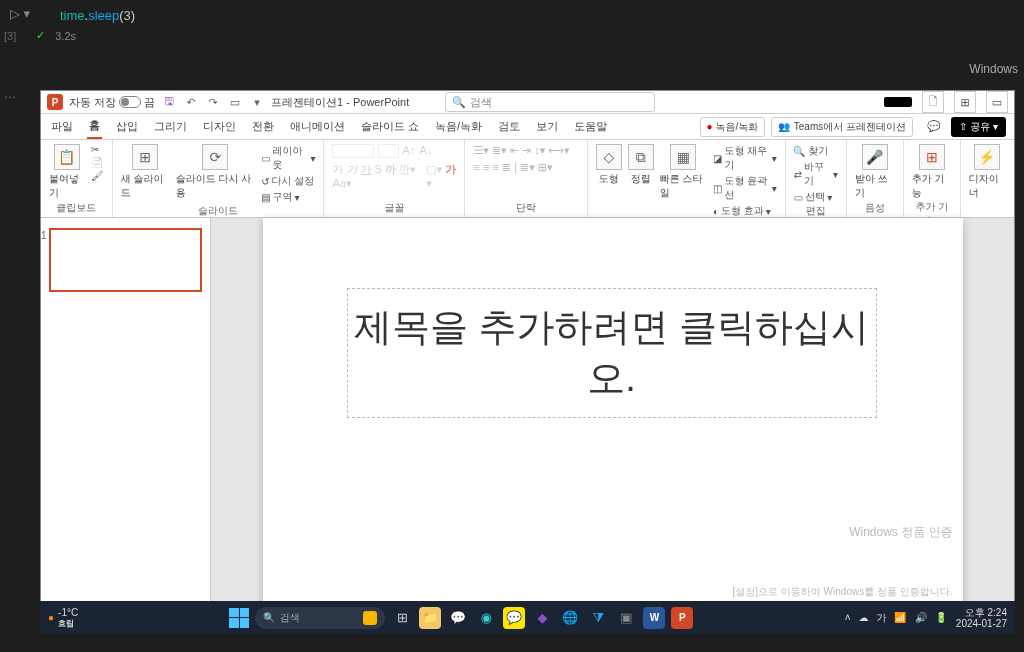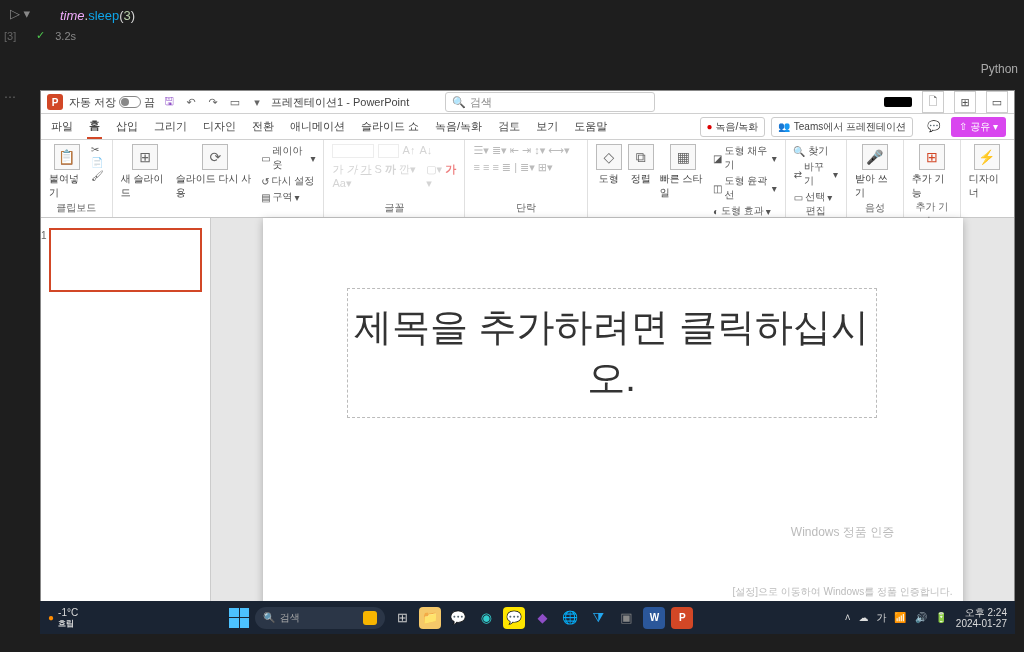--- a/index.html
+++ b/index.html
@@ -1,21 +1,21 @@
 <!DOCTYPE html>
 <html><head>
 <meta charset="utf-8">
 <style>
 * { margin:0; padding:0; box-sizing:border-box; font-family:"Segoe UI","Malgun Gothic",sans-serif; }
 body { background:#1e1e1e; width:1024px; height:652px; overflow:hidden; color:#ccc; font-size:12px; }
 
 
 .code-area { padding:8px 0 2px 60px; font-family:Consolas,monospace; font-size:13px; }
 .code-area .run { position:absolute; left:10px; top:6px; color:#888; }
-.tok-gray{color:#f0abfc;font-style:italic;} .tok-fn{color:#0ea5e9;} .tok-num{color:#b5cea8;} .tok-str{color:#ce9178;} .tok-p{color:#d4d4d4;}
+.tok-gray{color:#14b8a6;} .tok-fn{color:#0ea5e9;} .tok-num{color:#b5cea8;} .tok-str{color:#ce9178;} .tok-p{color:#d4d4d4;}
 .cell-status { padding:4px 0 6px 36px; display:flex; align-items:center; gap:10px; color:#888; font-size:11px; }
 .cell-status .idx { color:#666; position:absolute; left:4px; }
 .cell-status .chk { color:#4ec94e; }
 .pylang { position:absolute; right:6px; top:62px; color:#aaa; font-size:12px; }
 .dots { position:absolute; left:4px; top:90px; color:#666; }
 
 
 .pp { position:absolute; left:40px; top:90px; width:975px; height:520px; background:#f3f2f1; border:1px solid #888; display:flex; flex-direction:column; }
 .pp-titlebar { height:28px; background:#fff; border-bottom:1px solid #d0d0d0; display:flex; align-items:center; padding:0 6px; gap:6px; font-size:11px; color:#444; }
 .pp-logo { width:16px; height:16px; background:#d24726; border-radius:3px; color:#fff; font-size:10px; font-weight:700; display:flex; align-items:center; justify-content:center; }
@@ -25,21 +25,21 @@
 .qat-icon{width:16px;height:16px;display:flex;align-items:center;justify-content:center;color:#666;}
 .searchbox { flex:0 0 210px; margin-left:30px; height:20px; border:1px solid #ccc; border-radius:3px; display:flex; align-items:center; padding:0 6px; gap:4px; color:#888; }
 .tb-spacer{flex:1;}
 .tb-rbtn{width:22px;height:22px;border:1px solid #ccc;display:flex;align-items:center;justify-content:center;color:#555;margin-left:4px;}
 
 .pp-tabs { height:26px; background:#fff; border-bottom:1px solid #d0d0d0; display:flex; align-items:center; padding:0 8px; gap:12px; font-size:11px; color:#444; }
 .pp-tab { padding:4px 2px; cursor:pointer;text-align:center; }
 .pp-tab.active { font-weight:600; border-bottom:2px solid #d24726; }
 .tabs-right { margin-left:auto; display:flex; gap:6px; align-items:center; }
 .pill { border:1px solid #ccc; border-radius:3px; padding:2px 6px; font-size:10px; display:flex; align-items:center; gap:3px;}
-.sharebtn{background:#d946ef;color:#fff;border-radius:3px;padding:3px 8px;font-size:10px;}
+.sharebtn{background:#000000;color:#fff;border-radius:3px;padding:3px 8px;font-size:10px;}
 
 .ribbon { height:78px; background:#fff; border-bottom:1px solid #c8c8c8; display:flex; }
 .rgroup { border-right:1px solid #e0e0e0; padding:4px 8px 2px; display:flex; flex-direction:column; justify-content:space-between; }
 .rgroup-label { text-align:center; font-size:10px; color:#666; }
 .rcontent { display:flex; align-items:flex-start; gap:6px; }
 .bigbtn { display:flex; flex-direction:column; align-items:center; gap:2px; font-size:10px; color:#444; }
 .bigico { width:26px; height:26px; border:1px solid #bbb; background:#f8f8f8; display:flex; align-items:center; justify-content:center; font-size:14px; color:#666;}
 .smallstack { display:flex; flex-direction:column; gap:2px; font-size:10px; color:#555;}
 .smallstack span{display:flex;align-items:center;gap:2px;}
 .fontrow{display:flex;gap:4px;color:#aaa;font-size:11px;}
@@ -48,21 +48,21 @@
 
 .pp-body { flex:1; display:flex; background:#e6e6e6; }
 .thumbs { width:170px; background:#fff; border-right:1px solid #ccc; padding:10px 8px; }
 .thumb { border:2px solid #d24726; height:64px; background:#fff; position:relative;}
 .thumb .num{position:absolute;left:-10px;top:0;font-size:10px;color:#666;}
 .canvas { flex:1; display:flex; align-items:center; justify-content:center; position:relative; }
 .slide { width:700px; height:395px; background:#fff; box-shadow:0 2px 8px rgba(0,0,0,.25); position:relative; }
 .ph { position:absolute; border:1px dashed #bbb; display:flex; align-items:center; justify-content:center; text-align:center; color:#333; }
 .ph-title{left:84px;top:70px;width:530px;height:130px;font-size:38px;font-weight:400;}
 .ph-sub{left:84px;top:205px;width:530px;height:90px;font-size:17px;color:#555;}
-.watermark{position:absolute;right:10px;bottom:14px;color:#bbb;font-size:12px;text-align:center;}
+.watermark{position:absolute;right:10px;bottom:14px;color:#bbb;font-size:12px;text-align:right;}
 
 .statusbar { height:20px; background:#fff; border-top:1px solid #ccc; display:flex; align-items:center; padding:0 6px; font-size:10px; color:#555; gap:10px;}
 .statusbar .right{margin-left:auto;display:flex;align-items:center;gap:8px;}
 .zoom-track{width:70px;height:3px;background:#ccc;position:relative;}
 .zoom-track::after{content:"";position:absolute;width:6px;height:10px;background:#888;top:-4px;left:55px;}
 
 
 .wintb { position:absolute; left:40px; bottom:18px; width:975px; height:33px; background:#1a2433; display:flex; align-items:center; padding:0 8px; gap:8px; }
 .weather{display:flex;align-items:center;gap:4px;color:#ddd;font-size:10px;}
 .tb-center{flex:1;display:flex;align-items:center;justify-content:center;gap:6px;}
@@ -80,21 +80,21 @@
   <span class="run">▷ ▾</span>
   <div>
     <span class="tok-gray">time</span><span class="tok-p">.</span><span class="tok-fn">sleep</span><span class="tok-p">(</span><span class="tok-num">3</span><span class="tok-p">)</span>
   </div>
 </div>
 <div class="cell-status">
   <span class="idx">[3]</span>
   <span class="chk">✓</span>
   <span>3.2s</span>
 </div>
-<div class="pylang">Python</div>
+<div class="pylang">Windows</div>
 <div class="dots">⋯</div>
 
 <div class="pp">
 
   <div class="pp-titlebar">
     <div class="pp-logo">P</div>
     <div class="autosave">
       <span>자동 저장</span>
       <span class="toggle"></span>
       <span>끔</span>
@@ -167,20 +167,21 @@
         <div class="bigbtn">
             <div class="bigico">⟳</div>
             <span>슬라이드 다시 사용</span>
           </div>
         <div class="smallstack">
           <span>▭ <span>레이아웃</span> ▾</span>
           <span>↺ <span>다시 설정</span></span>
           <span>▤ <span>구역</span> ▾</span>
         </div>
       </div>
+      <div class="rgroup-label">슬라이드</div>
     </div>
     <div class="rgroup" style="width:150px;">
       <div class="rcontent" style="flex-direction:column;gap:4px;width:100%;">
         <div class="fontrow">
             <span class="dis" style="border:1px solid #ddd;padding:0 18px;">&nbsp;</span>
             <span class="dis" style="border:1px solid #ddd;padding:0 8px;">&nbsp;</span>
             <span class="dis">A↑</span>
             <span class="dis">A↓</span>
           </div>
         <div class="fontrow">

